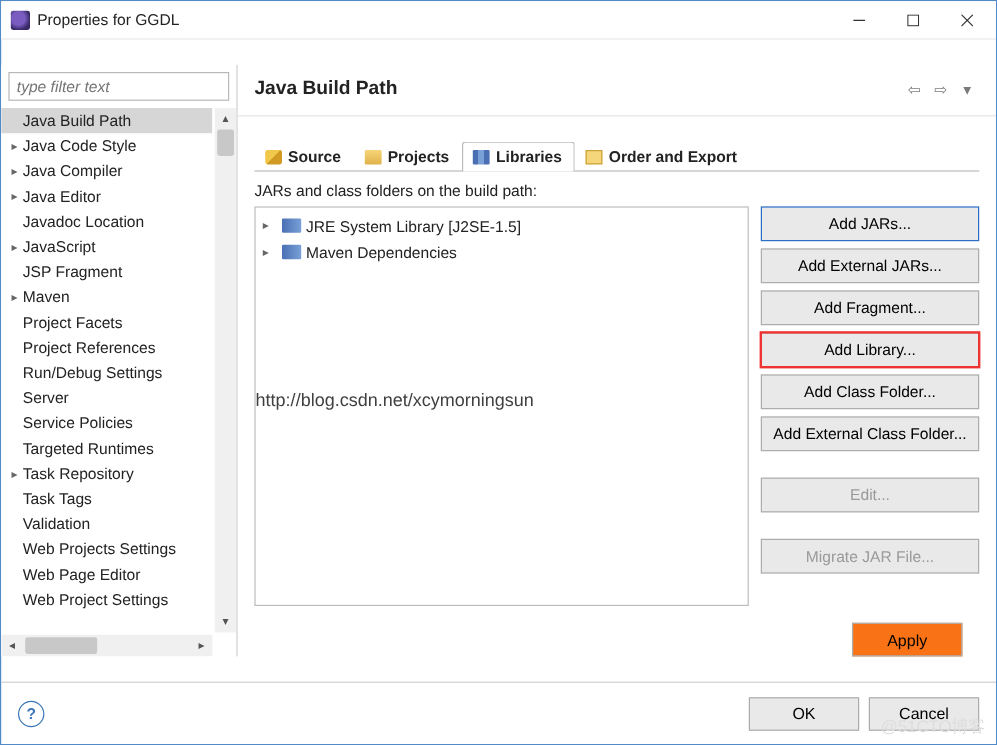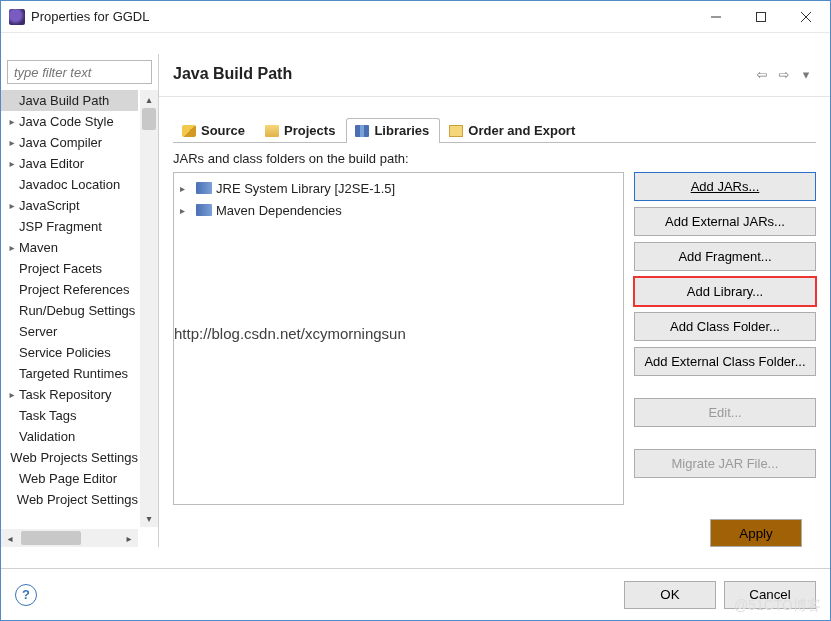--- a/index.html
+++ b/index.html
@@ -8,21 +8,21 @@
 .window { width: 831px; height: 621px; border: 1px solid #5289c7; display: flex; flex-direction: column; gap: 21px; }
 
 .titlebar { height: 32px; display: flex; align-items: center; padding: 0 2px 0 8px; background: #fff; border-bottom: 1px solid #e8e8e8; }
 .titlebar .app-icon { width: 16px; height: 16px; margin-right: 6px; background: radial-gradient(circle at 40% 40%, #7a5cc0 40%, #3a2a6a 70%); border-radius: 2px; }
 .titlebar .title { flex: 1; font-size: 13px; }
 .titlebar .win-btn { width: 45px; height: 30px; display: flex; align-items: center; justify-content: center; cursor: pointer; }
 .titlebar svg { stroke: #333; stroke-width: 1; fill: none; }
 
 .body { flex: 1; display: flex; min-height: 0; }
 
-.sidebar { width: 158px; border-right: 1px solid #d0d0d0; display: flex; flex-direction: column; background: #fff; }
+.sidebar { width: 197px; border-right: 1px solid #d0d0d0; display: flex; flex-direction: column; background: #fff; }
 .filter { margin: 6px; }
 .filter input { width: 100%; height: 24px; padding: 2px 6px; border: 1px solid #b8b8b8; font-style: italic; color: #777; font-size: 13px; }
 .tree-wrap { flex: 1; position: relative; overflow: hidden; }
 .tree { position: absolute; inset: 0 20px 20px 0; overflow: hidden; }
 .tree-item { height: 21px; display: flex; align-items: center; padding-left: 4px; white-space: nowrap; cursor: pointer; }
 .tree-item .exp { width: 14px; color: #666; font-size: 10px; text-align: center; }
 .tree-item.selected { background: #d6d6d6; }
 .vsb { position: absolute; right: 0; top: 0; bottom: 20px; width: 18px; background: #f0f0f0; display: flex; flex-direction: column; align-items: center; }
 .vsb .arrow, .hsb .arrow { width: 18px; height: 18px; display: flex; align-items: center; justify-content: center; color: #555; font-size: 10px; cursor: pointer; }
 .vsb .thumb { width: 14px; height: 22px; background: #c8c8c8; border-radius: 2px; margin-top: 0; }
@@ -51,26 +51,26 @@
 .content-row { flex: 1; display: flex; gap: 10px; min-height: 0; }
 .listbox { flex: 1; border: 1px solid #bcbcbc; background: #fff; padding: 4px 0; overflow: hidden; position: relative; }
 .lib-item { height: 22px; display: flex; align-items: center; padding-left: 6px; gap: 4px; cursor: pointer; }
 .lib-item .exp { width: 12px; color: #666; font-size: 10px; }
 .lib-ic { width: 16px; height: 12px; background: linear-gradient(90deg, #4a6fb3, #7aa0d8); border-radius: 1px; }
 .watermark { position: absolute; left: 0; right: 0; top: 46%; color: #404040; font-size: 15px; pointer-events: none; }
 
 .btncol { width: 182px; display: flex; flex-direction: column; gap: 6px; }
 .btncol button { height: 29px; border: 1px solid #adadad; background: #e9e9e9; cursor: pointer; font-size: 13px; }
 .btncol button:disabled { color: #9a9a9a; cursor: default; }
-.btncol button.hl-blue { border: 1px solid #2a70c8; text-decoration: underline; }
+.btncol button.hl-blue { border: 1px solid #2a70c8; }
 .btncol button.hl-red { outline: 2px solid #e33; outline-offset: -1px; }
 .btncol .spacer { height: 10px; }
 
 .apply-row { display: flex; justify-content: flex-end; padding: 14px 14px 0 0; }
-.apply-row button { width: 92px; height: 28px; border: 1px solid #adadad; background: #a16207; cursor: pointer; }
+.apply-row button { width: 92px; height: 28px; border: 1px solid #adadad; background: #f97316; cursor: pointer; }
 
 .footer { height: 52px; border-top: 1px solid #d0d0d0; display: flex; align-items: center; padding: 0 14px; }
 .help-ic { width: 22px; height: 22px; border: 1.5px solid #3a76b8; border-radius: 50%; color: #3a76b8; display: flex; align-items: center; justify-content: center; font-weight: bold; cursor: pointer; }
 .footer .sp { flex: 1; }
 .footer button { width: 92px; height: 28px; margin-left: 8px; border: 1px solid #adadad; background: #e9e9e9; cursor: pointer; }
 
 .wm-credit { position: absolute; right: 10px; bottom: 6px; font-size: 14px; color: #ddd; pointer-events: none; }
 </style>
 </head>
 <body>

